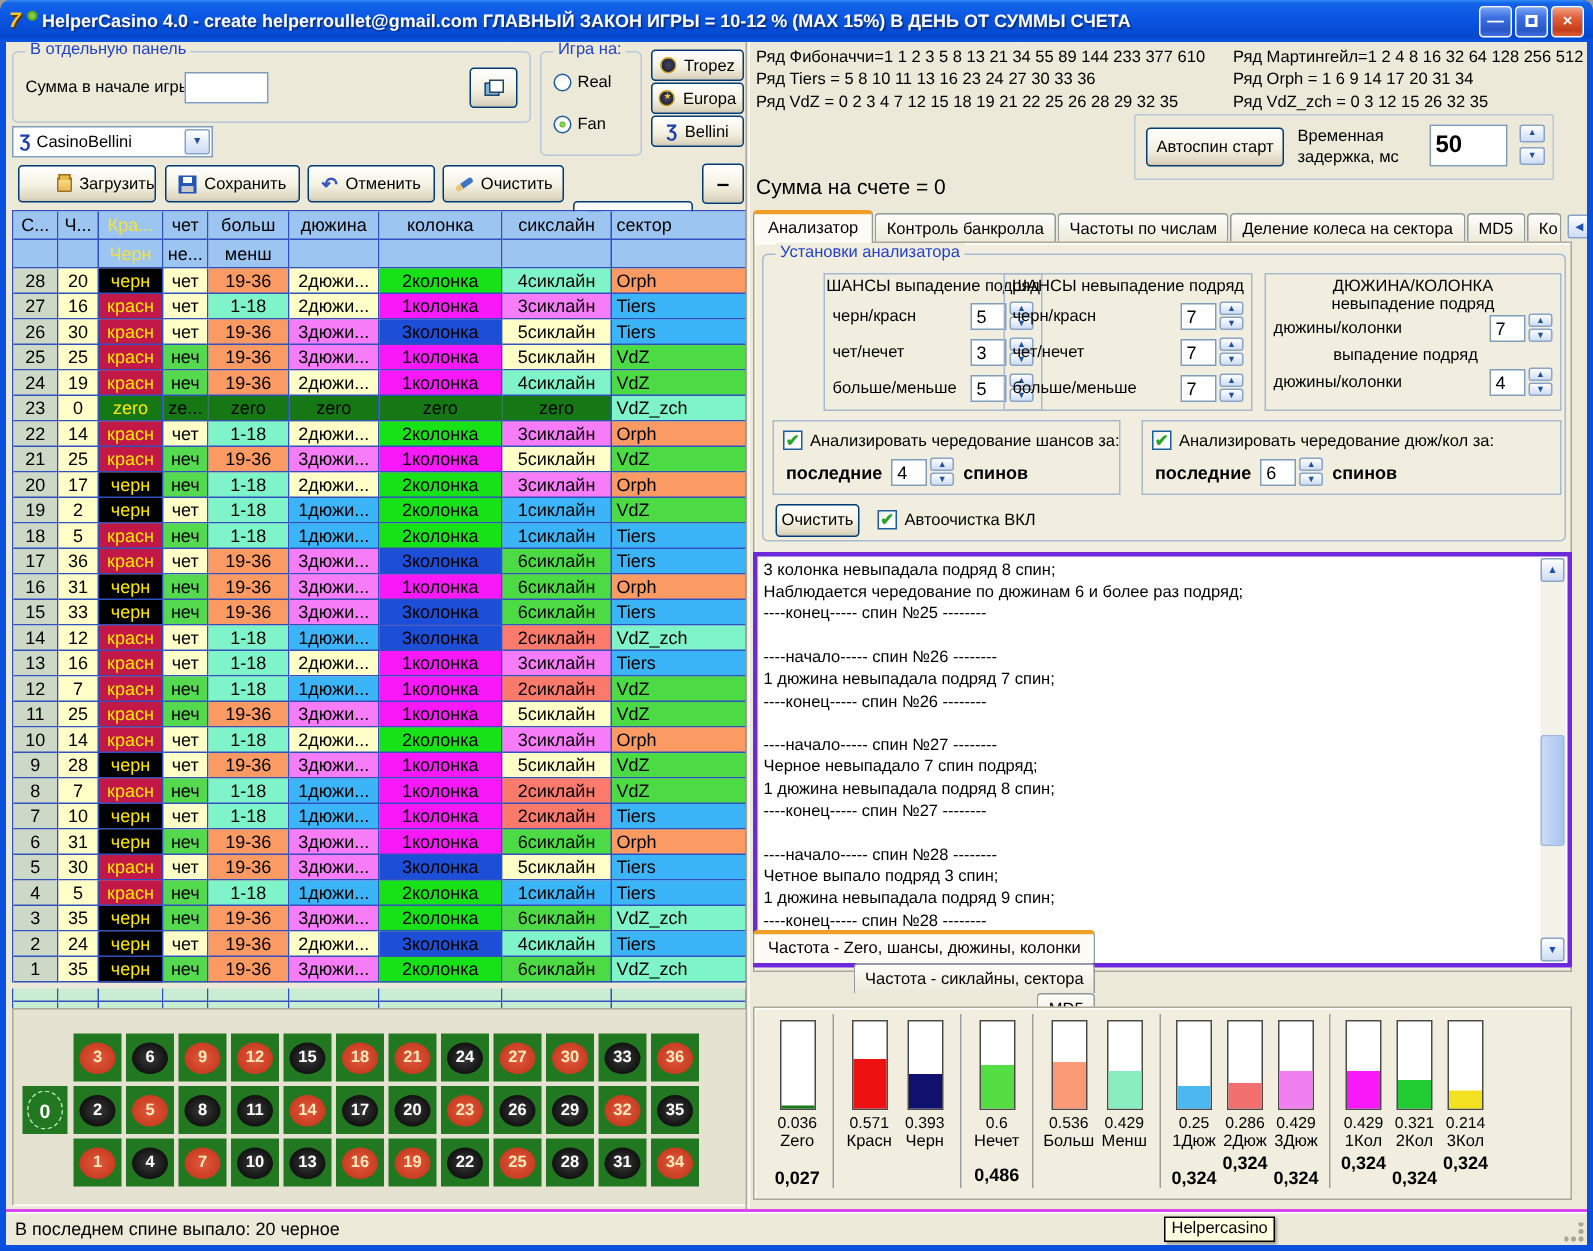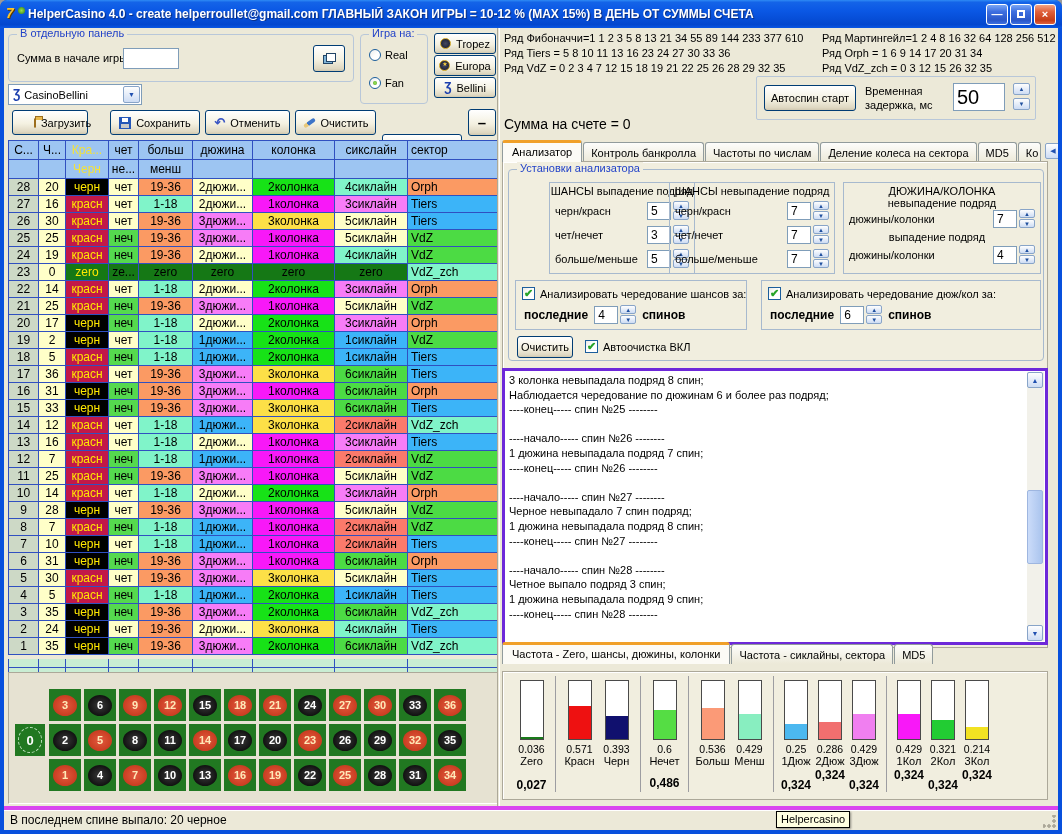--- a/index.html
+++ b/index.html
@@ -76,21 +76,21 @@
   .th.yel { color:#F4E23A; }
   .c-spin { background:#CDD9C6; }
   .c-num { background:#FFFFC8; }
   .cb-cell { background:#000; color:#FFE800; }
   .cr-cell { background:#C21848; color:#FFE800; }
   .cz-cell { background:#157815; color:#FFE800; }
   .zz { background:#157815; color:#000; }
   .pe { background:#FFFFC8; } .po { background:#55D94E; }
   .rh { background:#FB9A63; } .rl { background:#80F4C9; }
   .d1 { background:#3CB4F8; } .d2 { background:#FFFFC8; } .d3 { background:#F77CF7; }
-  .k1 { background:#F818F8; } .k2 { background:#17E217; } .k3 { background:#fde047; }
+  .k1 { background:#F818F8; } .k2 { background:#17E217; } .k3 { background:#1d4ed8; }
   .x1 { background:#3CB4F8; } .x2 { background:#FB7A6B; } .x3 { background:#F77CF7; }
   .x4 { background:#80F4C9; } .x5 { background:#FFFFC8; } .x6 { background:#4CDB44; }
   .s-orph { background:#FB9A63; } .s-tiers { background:#3CB4F8; } .s-vdz { background:#4CDB44; } .s-vdzz { background:#80F4C9; }
   .rtable-empty { position:absolute; left:4px; top:631px; width:490px; border-left:1px solid #3050C0;
     display:grid; grid-template-columns:30px 27px 43px 30px 54px 60px 82px 73px 90px; grid-auto-rows:9px; }
   .rtable-empty div { background:#C9EDD3; border-right:1px solid #3050C0; border-bottom:1px solid #3050C0; }
 
   
   .board { position:absolute; left:4px; top:644px; width:490px; height:132px; background:#E6E2D2;
     border:1px solid; border-color:#ACA899 #FFF #FFF #ACA899; }
@@ -139,21 +139,21 @@
   .fgroup .gref { position:absolute; bottom:2px; font-weight:bold; font-size:12px; }
   .fbar { width:37px; display:flex; flex-direction:column; align-items:center; }
   .fgroup.n3 .fbar { width:34px; }
   .barbox { width:24px; height:60px; border:1px solid #4A4A4A; background:#fff; position:relative; }
   .barfill { position:absolute; bottom:0; left:0; right:0; }
   .bval { font-size:10.5px; margin-top:3px; white-space:nowrap; }
   .blab { font-size:11px; white-space:nowrap; }
   .bref { font-weight:bold; font-size:12px; }
   .bref.up { margin-top:1px; } .bref.down { margin-top:11px; }
 
-  .statusbar { position:absolute; left:0; top:778px; width:1054px; height:24px; border-top:4px solid #d946ef;
+  .statusbar { position:absolute; left:0; top:778px; width:1054px; height:24px; border-top:2px solid #d946ef;
     box-shadow:inset 0 1px 0 #fff; font-size:12px; display:flex; align-items:center; padding-left:6px; background:#ECE9D8; }
   .tooltip { position:absolute; left:772px; top:783px; background:#FFFFE1; border:1px solid #000; font-size:11px;
     padding:1px 4px 2px; z-index:9; box-shadow:1px 1px 2px rgba(0,0,0,.4); }
   .grip { position:absolute; right:2px; bottom:2px; width:13px; height:13px;
     background:
       radial-gradient(circle at 11px 11px,#ACA899 1.5px,transparent 2px),
       radial-gradient(circle at 11px 6px,#ACA899 1.5px,transparent 2px),
       radial-gradient(circle at 6px 11px,#ACA899 1.5px,transparent 2px),
       radial-gradient(circle at 11px 1px,#ACA899 1.5px,transparent 2px),
       radial-gradient(circle at 1px 11px,#ACA899 1.5px,transparent 2px); }
@@ -209,21 +209,21 @@
       <span class="ic-bell">Ʒ</span>
         <span>Bellini</span>
       </span>
 
     <div class="field" style="left:4px;top:56px;width:134px;height:21px;display:flex;align-items:center;">
       <span class="ic-bell" style="margin:0 4px;">Ʒ</span>
       <span style="font-size:11px;flex:1;">CasinoBellini</span>
       <span style="width:17px;height:17px;margin-right:1px;border:1px solid #88A4C8;border-radius:2px;background:linear-gradient(#FEFEFE,#CDDCF4);color:#2050B0;font-size:7px;display:flex;align-items:center;justify-content:center;">▼</span>
     </div>
 
-    <span class="xpb" style="left:8px;top:82px;width:76px;height:25px;padding-left:25px;">
+    <span class="xpb" style="left:8px;top:82px;width:92px;height:25px;padding-left:25px;">
       <span class="ic-folder"></span>
         <span>Загрузить</span>
       </span>
     <span class="xpb" style="left:106px;top:82px;width:90px;height:25px;">
       <span class="ic-save"></span>
         <span>Сохранить</span>
       </span>
     <span class="xpb" style="left:201px;top:82px;width:85px;height:25px;">
       <span class="ic-undo">↶</span>
         <span>Отменить</span>
@@ -658,21 +658,21 @@
       <div>Ряд Мартингейл=1 2 4 8 16 32 64 128 256 512</div>
       <div>Ряд Orph = 1 6 9 14 17 20 31 34</div>
       <div>Ряд VdZ_zch = 0 3 12 15 26 32 35</div>
     </div>
 
     <div class="gb" style="left:752px;top:48px;width:280px;height:44px;border-radius:2px;">
       <span class="xpb" style="left:7px;top:8px;width:92px;height:26px;">Автоспин старт</span>
       <span style="position:absolute;left:108px;top:7px;font-size:11px;line-height:14px;">
         <span>Временная</span><br><span>задержка, мс</span>
       </span>
-      <span class="sval" style="position:absolute;left:196px;top:6px;width:52px;height:28px;font-size:20px;">50</span>
+      <span class="sval" style="position:absolute;left:196px;top:6px;width:52px;height:28px;font-size:16px;font-weight:bold;">50</span>
       <span class="sarr" style="position:absolute;left:254px;top:6px;gap:3px;">
         <span class="sab" style="width:17px;height:12px;">▲</span>
         <span class="sab" style="width:17px;height:12px;">▼</span>
       </span>
     </div>
 
     <div class="balance">Сумма на счете = 0</div>
 
     <div class="tabbar" style="left:498px;top:110px;height:24px;">
       <span class="tab active">Анализатор</span>
@@ -845,21 +845,21 @@
 Четное выпало подряд 3 спин;
 1 дюжина невыпадала подряд 9 спин;
 ----конец----- спин №28 --------</div>
       <div class="sbar">
         <span class="sbb" style="top:0;">▲</span>
         <span class="sbthumb"></span>
         <span class="sbb" style="bottom:0;">▼</span>
       </div>
     </div>
 
-    <div class="tabbar" style="left:498px;top:614px;height:22px;">
+    <div class="tabbar" style="left:498px;top:592px;height:22px;flex-direction:column;">
       <span class="tab active">Частота - Zero, шансы, дюжины, колонки</span>
       <span class="tab">Частота - сиклайны, сектора</span>
       <span class="tab">MD5</span>
     </div>
     <div class="tabpage" style="left:498px;top:643px;width:546px;height:129px;"></div>
     <div class="fwrap" id="fwrap">
         <div class="fgroup" style="position: relative;">
           <div class="fbar">
             <div class="barbox">
               <div class="barfill" style="height: 2px; background: rgb(26, 122, 26);"></div>

